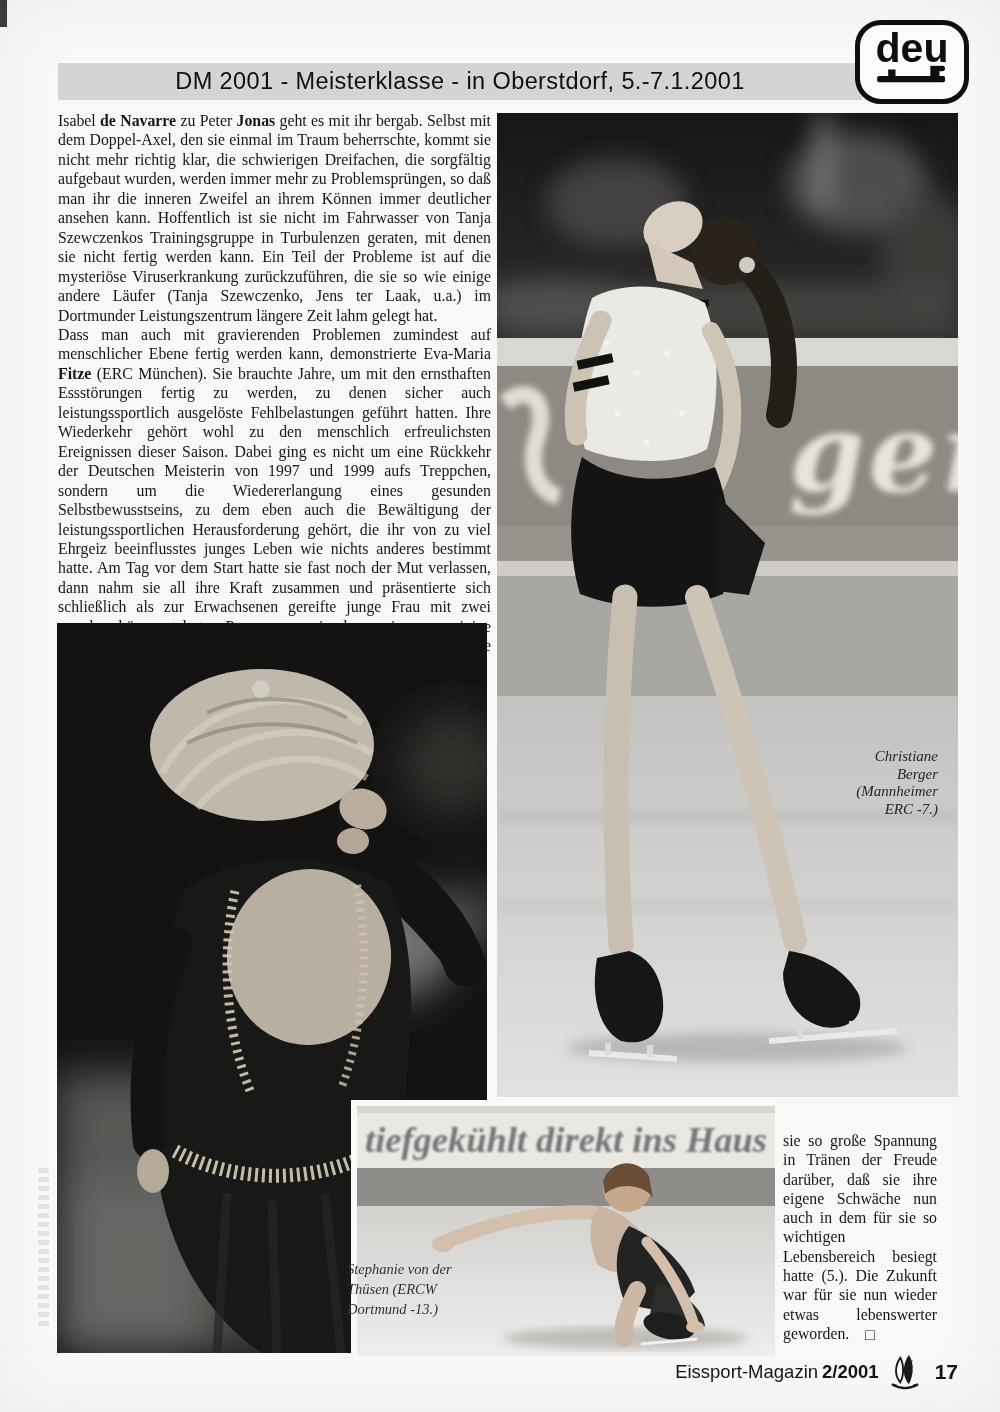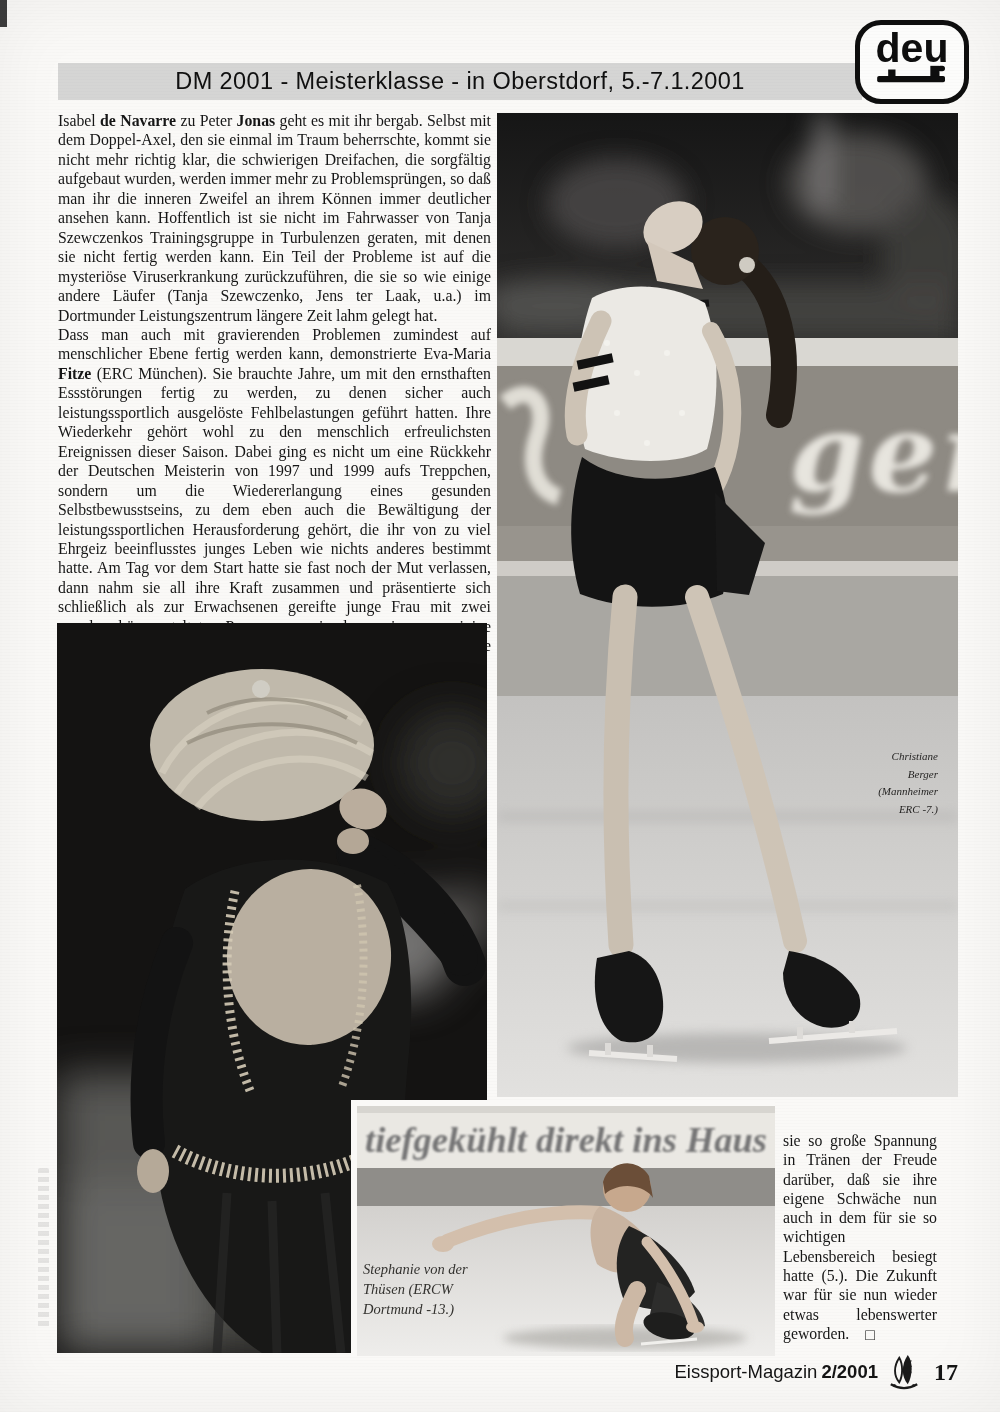--- a/index.html
+++ b/index.html
@@ -53,31 +53,31 @@
   #photo-left{left:57px;top:623px;width:430px;height:730px;}
   #photo-middle{
     left:351px;top:1100px;width:424px;height:256px;box-sizing:border-box;
     border-left:6px solid #faf9f7;border-top:6px solid #faf9f7;z-index:2;background:transparent;
   }
   
   .caption{
     position:absolute;z-index:3;font-style:italic;color:#262524;
     white-space:pre-line;
   }
-  #caption-right{left:818px;top:748px;width:120px;font-size:11px;line-height:17.5px;text-align:right;}
-  #caption-middle{left:363px;top:1259px;width:158px;font-size:14.5px;line-height:20px;text-align:left;color:#33322f;}
+  #caption-right{left:818px;top:748px;width:120px;font-size:15px;line-height:17.5px;text-align:right;}
+  #caption-middle{left:347px;top:1259px;width:158px;font-size:14.5px;line-height:20px;text-align:left;color:#33322f;}
   
   .footer{
     position:absolute;top:1356px;right:42px;height:32px;z-index:3;
     display:flex;align-items:center;gap:9px;
     font-family:"Liberation Sans", sans-serif;color:#141414;text-align:center;
   }
   .footer .mag{font-size:18.5px;}
   .footer .issue{font-size:18.5px;font-weight:bold;margin-left:4px;}
-  .footer .pageno{font-size:24px;font-weight:bold;margin-left:4px;font-family:Liberation Serif, serif;}
+  .footer .pageno{font-size:21px;font-weight:bold;margin-left:4px;}
   
   .margin-ghost{
     position:absolute;left:38px;top:1168px;width:11px;height:162px;opacity:.55;
     background:repeating-linear-gradient(180deg, rgba(110,110,110,.28) 0 5px, transparent 5px 9px);
     filter:blur(.6px);border-radius:2px;
   }
 </style>
 </head>
 <body>
 

